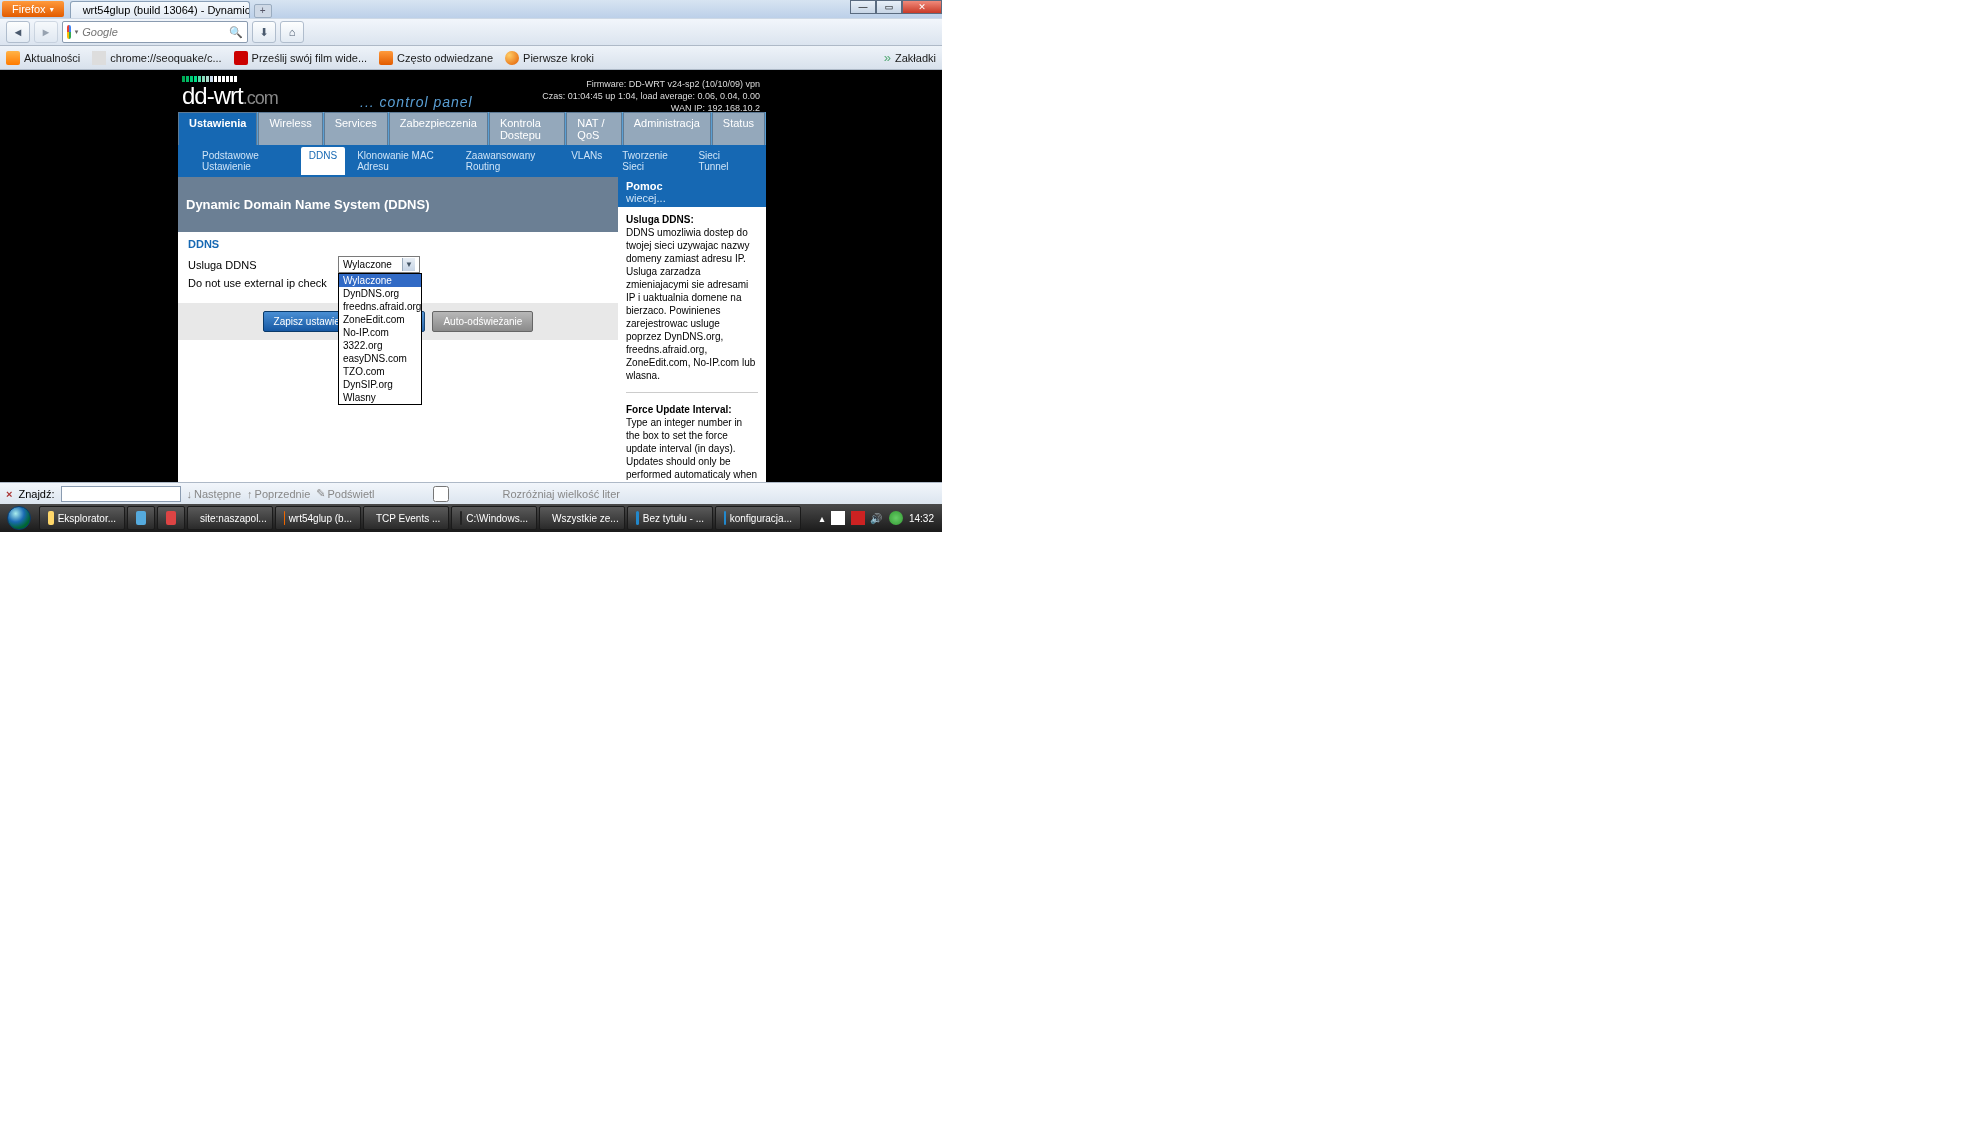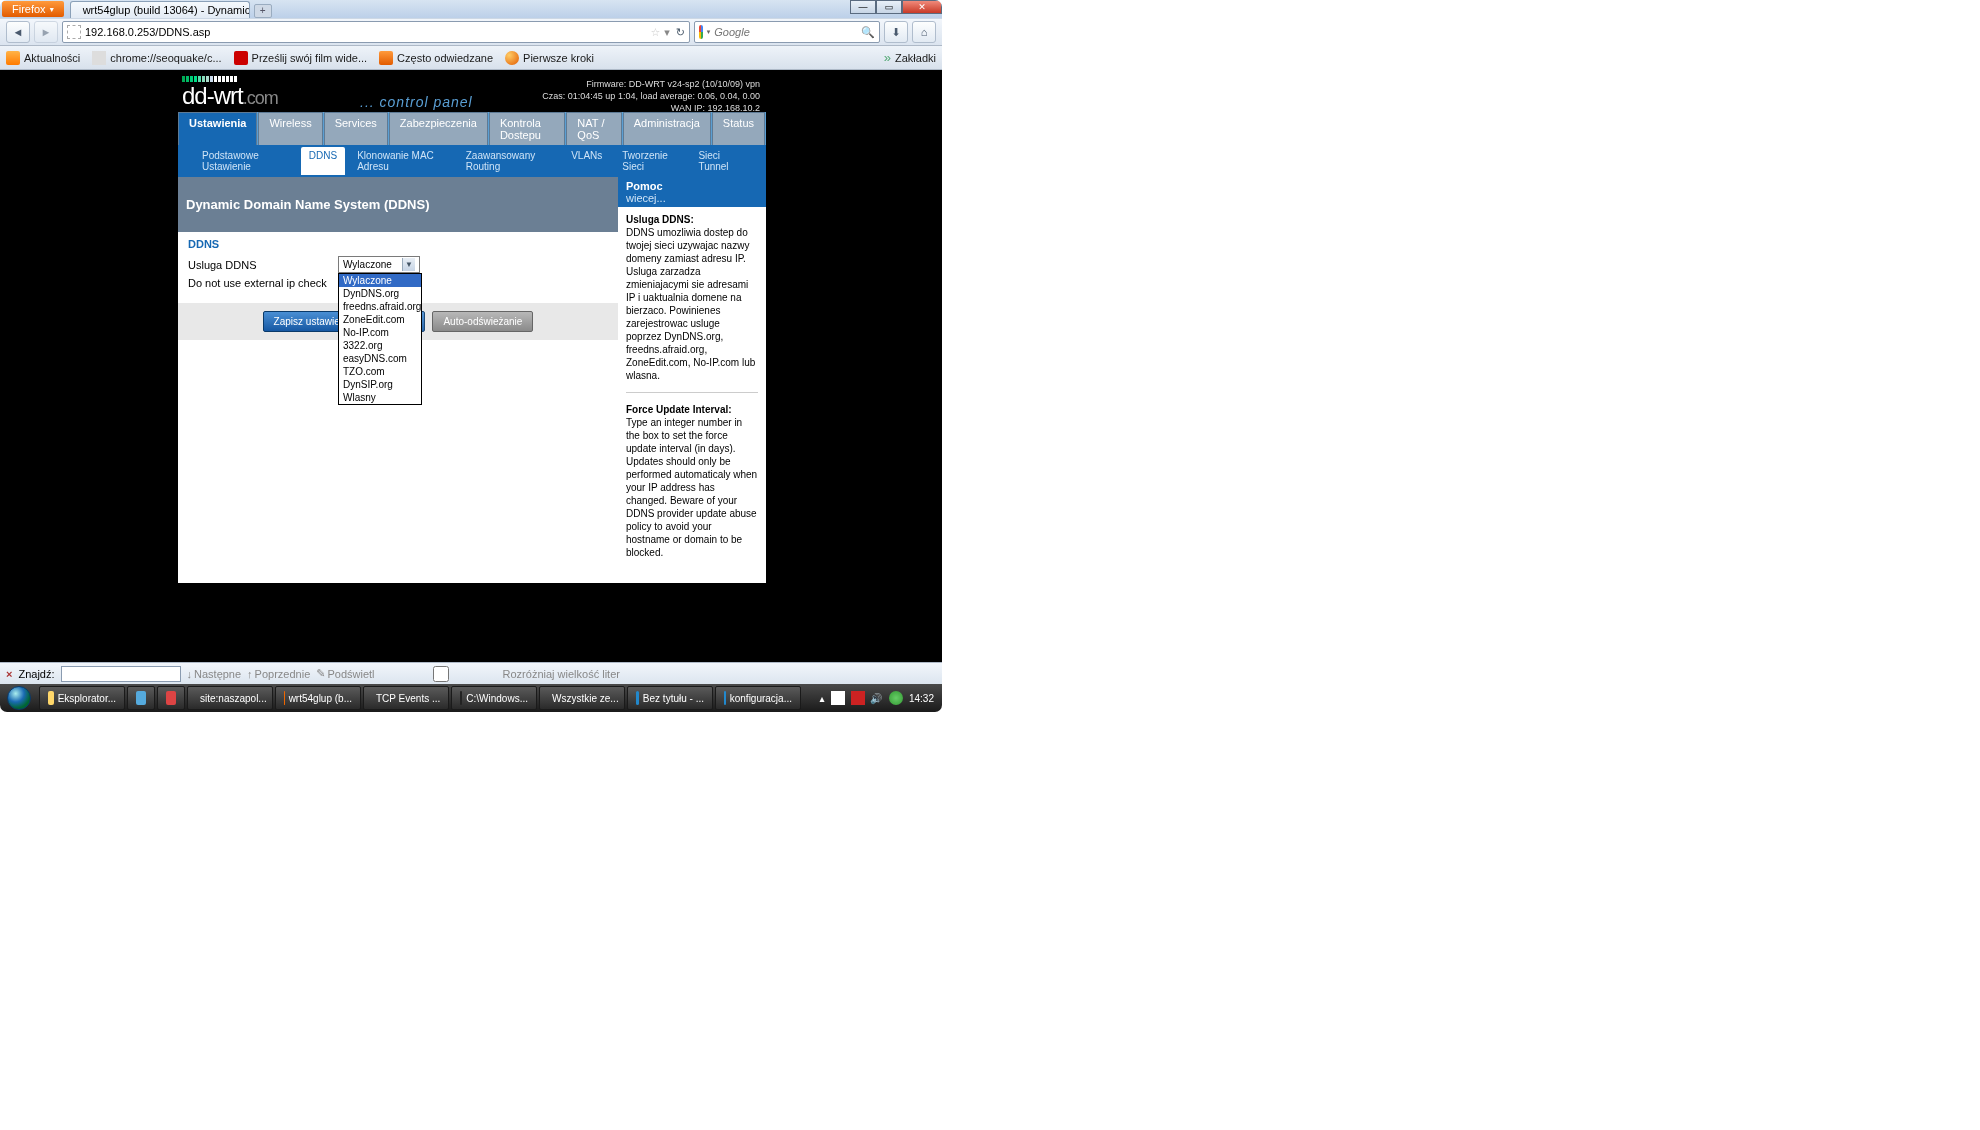--- a/index.html
+++ b/index.html
@@ -90,21 +90,21 @@
 
 
 .taskbar { position:absolute; bottom:0; left:0; width:942px; height:28px; background:linear-gradient(#4a4a4a,#1a1a1a); display:flex; align-items:center; }
 .start-btn { width:38px; height:28px; display:flex; align-items:center; justify-content:center; }
 .start-orb { width:24px; height:24px; border-radius:50%; background:radial-gradient(circle at 35% 30%, #aee, #1a6ab3 40%, #063 70%); border:1px solid #0a3a6a; }
 .tb-item { height:24px; padding:8px 8px; margin:0 1px; background:linear-gradient(#5a5a5a,#2a2a2a); border:1px solid #1a1a1a; border-radius:2px; display:flex; align-items:center; gap:4px; color:#fff; font-size:10px; max-width:86px; white-space:nowrap; overflow:hidden; cursor:pointer; }
 .tb-icon { width:14px; height:14px; border-radius:2px; }
 .tray { margin-left:auto; display:flex; align-items:center; gap:6px; padding:0 8px; color:#fff; font-size:10px; }
 .tray-icon { width:14px; height:14px; }
 .content-wrap { position:relative; height: calc(100% - 70px - 28px); width:942px; }
-.viewport { width:942px; height:712px; position:relative; overflow:hidden;border-radius:7px; }
+.viewport { width:942px; height:532px; position:relative; overflow:hidden; }
 </style>
 </head>
 <body>
 
 <div class="viewport">
 
 <div class="ff-titlebar">
   <div class="ff-menu-btn">Firefox</div>
   <div class="ff-tabs">
     <div class="ff-tab">
@@ -116,27 +116,20 @@
   <div class="win-btns">
     <div class="win-btn win-min">—</div>
     <div class="win-btn win-max">▭</div>
     <div class="win-btn win-close">✕</div>
   </div>
 </div>
 
 <div class="ff-nav">
   <div class="nav-btn">◄</div>
   <div class="nav-btn" style="opacity:.5">►</div>
-  <div class="url-bar">
-    <span class="url-icon"></span>
-    <input value="192.168.0.253/DDNS.asp" style="">
-    <span style="color:#ccc;margin:0 4px;">☆</span>
-    <span style="color:#888;">▾</span>
-    <span style="color:#456;margin-left:6px;">↻</span>
-  </div>
   <div class="search-bar">
     <span class="g-icon"></span>
     <span style="font-size:7px;color:#666">▾</span>
     <input placeholder="Google" style="">
     <span style="color:#888">🔍</span>
   </div>
   <div class="nav-btn">⬇</div>
   <div class="nav-btn">⌂</div>
 </div>
 

